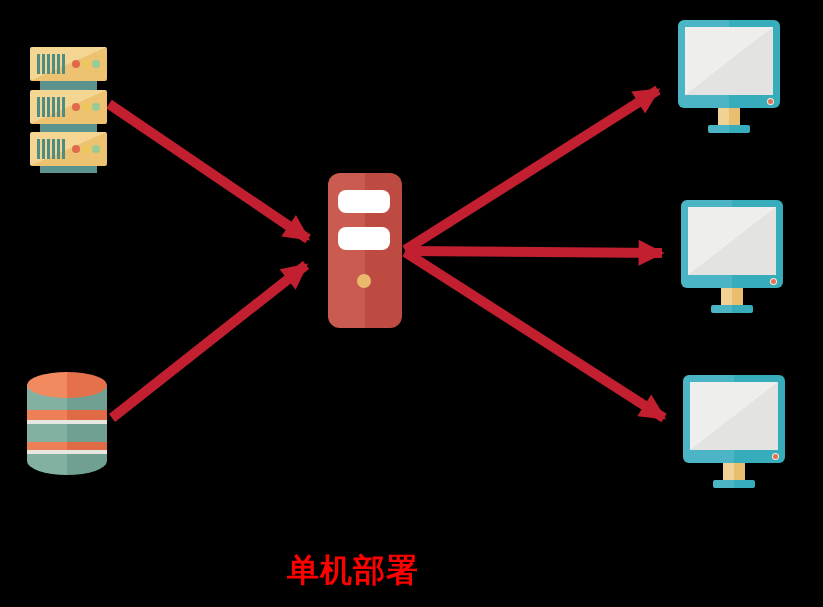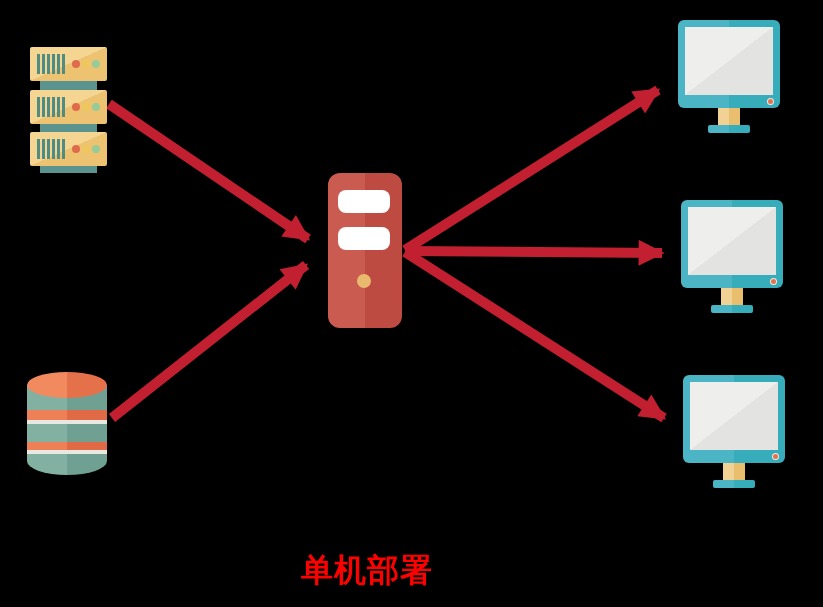--- a/index.html
+++ b/index.html
@@ -52,21 +52,21 @@
     background:linear-gradient(90deg,#4cb5c5 50%,#37acba 50%);}
   .mon-screen{left:7px;top:7px;width:88px;height:68px;
     background:linear-gradient(to bottom right,#eeeeec 49.8%,#e3e3e1 50%);}
   .mon-dot{right:7px;top:79px;width:5px;height:5px;border-radius:50%;background:#e2734d;box-shadow:0 0 0 1px #f3e8e2;}
   .mon-neck{left:40px;top:88px;width:22px;height:19px;
     background:linear-gradient(90deg,#f2d194 50%,#e9be6e 50%);}
   .mon-base{left:30px;top:105px;width:42px;height:8px;border-radius:2px;
     background:linear-gradient(90deg,#4cb5c5 50%,#37acba 50%);}
 
   
-  .caption{left:287px;top:549px;width:160px;text-align:center;z-index:2;
+  .caption{left:287px;top:549px;width:160px;text-align:left;z-index:2;
     color:#ff0000;font-size:32px;font-weight:bold;letter-spacing:1px;}
 </style>
 </head>
 <body>
 
 <div class="canvas">
 
   <svg class="arrows" width="823" height="607" viewBox="0 0 823 607">
     <defs>
       <marker id="ah" viewBox="0 0 10 10" refX="9" refY="5" markerWidth="3" markerHeight="2.6" orient="auto">

